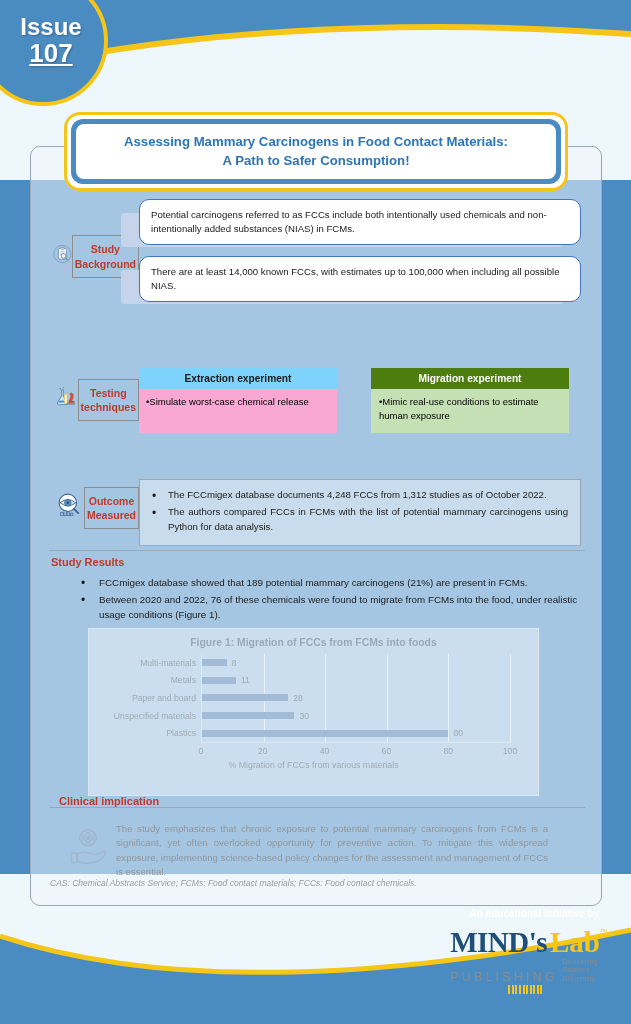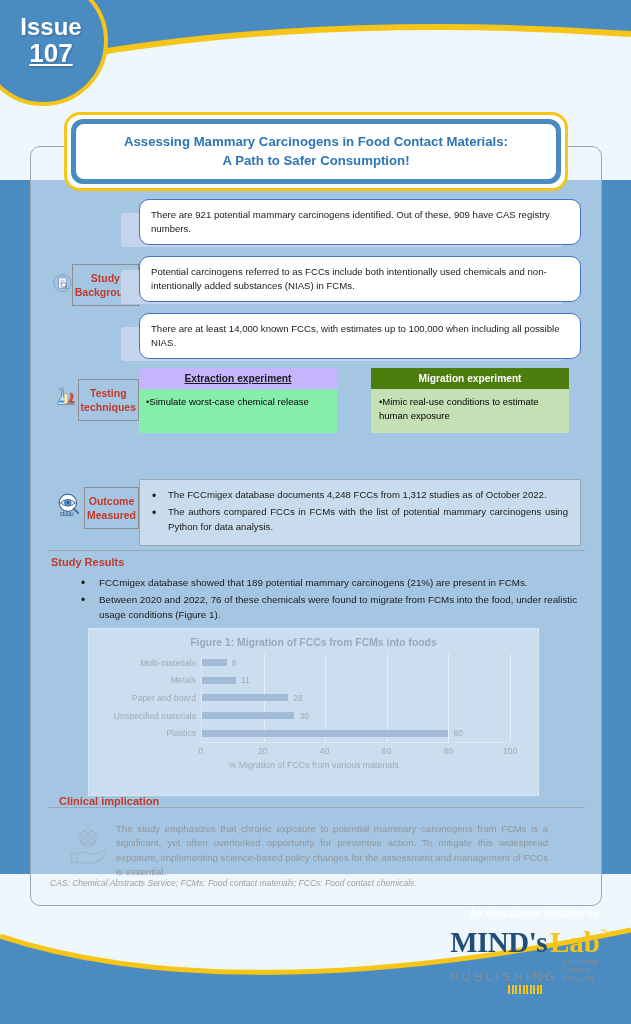--- a/index.html
+++ b/index.html
@@ -92,24 +92,24 @@
     display:flex; align-items:center;
   }
 
   
   .tt-col { flex:1; display:flex; gap:34px; padding-right:22px; padding-top:6px; }
   .tt-panel { width:198px; }
   .tt-head {
     text-align:center; font-weight:bold; font-size:10.2px; color:#1a1a1a;
     padding:5px 4px;
   }
-  .tt-head.blue { background:#c4b5fd;text-decoration:underline; }
+  .tt-head.blue { background:#7dd3fc; }
   .tt-head.green { background:#4d7c0f; color:#ffffff; }
   .tt-body { font-size:9.5px; line-height:1.5; padding:6px 8px; min-height:44px; }
-  .tt-body.blue { background:#86efac;padding-left:7px; }
+  .tt-body.blue { background:#f9a8d4;padding-left:7px; }
   .tt-body.green { background:#c5e0b4; }
 
   
   .om-col { flex:1; padding-right:22px; padding-top:14px; }
   .om-box {
     border:1px solid #9aa7b4; background:rgba(236,242,248,0.5);
     padding:8px 12px 8px 6px;
   }
   .om-list { list-style:none; }
   .om-list li {
@@ -248,24 +248,20 @@
           <line x1="18" y1="26" x2="26" y2="26" stroke="#6f93bb" stroke-width="1.3"></line>
           <circle cx="27" cy="29" r="6" fill="#fff" stroke="#3f6694" stroke-width="1.7"></circle>
           <line x1="31.5" y1="33.5" x2="37" y2="39" stroke="#3f6694" stroke-width="2.3" stroke-linecap="round"></line>
         </svg>
         <div class="cat-label">
           <span>Study</span><br>
           <span>Background</span>
         </div>
       </div>
       <div class="bg-col">
-        <div class="bg-item">
-          <div class="bg-shadow"></div>
-          <div class="bg-box">There are 921 potential mammary carcinogens identified. Out of these, 909 have CAS registry numbers.</div>
-        </div>
         <div class="bg-item">
           <div class="bg-shadow"></div>
           <div class="bg-box">Potential carcinogens referred to as FCCs include both intentionally used chemicals and non-intentionally added substances (NIAS) in FCMs.</div>
         </div>
         <div class="bg-item">
           <div class="bg-shadow"></div>
           <div class="bg-box">There are at least 14,000 known FCCs, with estimates up to 100,000 when including all possible NIAS.</div>
         </div>
       </div>
     </div>

